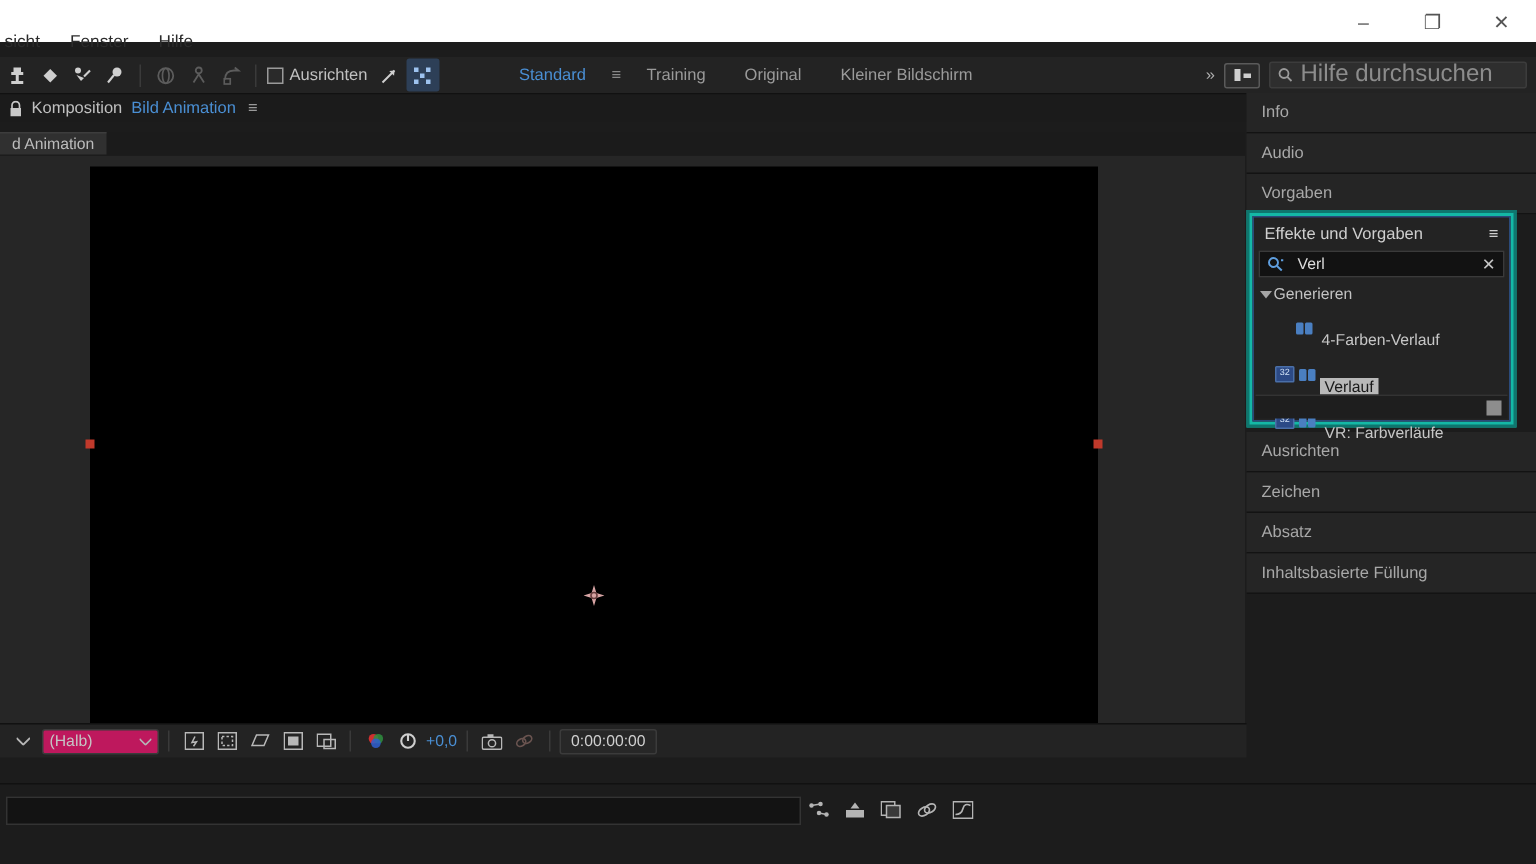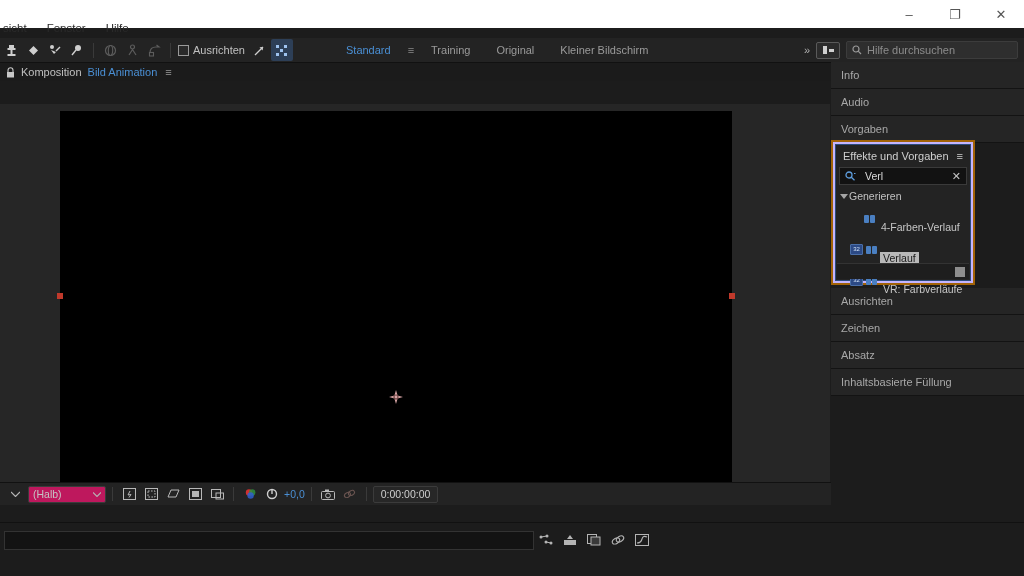--- a/index.html
+++ b/index.html
@@ -34,21 +34,21 @@
   .wstab{padding:0 13px;height:24px;line-height:24px;color:#9a9a9a;font-size:11px;white-space:nowrap;}
   .wstab.active{color:#4a8fd4;}
   .wsmenu{color:#8a8a8a;font-size:11px;padding:0 4px;}
   .tright{margin-left:auto;display:flex;align-items:center;gap:6px;padding-right:6px;}
   .chev{color:#b0b0b0;font-size:11px;}
   .wsicon{width:22px;height:15px;border:1px solid #5a5a5a;background:#2b2b2b;
           display:flex;align-items:center;justify-content:center;gap:2px;border-radius:2px;}
   .wsicon i{display:block;width:4px;height:8px;background:#cfcfcf;}
   .wsicon i.b{width:5px;height:3px;}
   .helpbox{width:160px;height:16px;background:#2e2e2e;border:1px solid #3c3c3c;border-radius:2px;
-           display:flex;align-items:center;gap:5px;padding:0 5px;color:#8c8c8c;font-size:11px;}
+           display:flex;align-items:center;gap:5px;padding:0 5px;color:#8c8c8c;font-size:16px;}
 
   
   .comphdr{position:absolute;left:0;top:63px;width:830px;height:18px;background:#1b1b1b;
            display:flex;align-items:center;gap:6px;padding-left:6px;}
   .comphdr .lbl{color:#c0c0c0;font-size:11px;}
   .comphdr .lnk{color:#4a8fd4;font-size:11px;}
   .comphdr .ham{color:#9a9a9a;font-size:11px;margin-left:2px;}
   .comptabs{position:absolute;left:0;top:88px;width:830px;height:15px;background:#1b1b1b;
             display:flex;align-items:flex-end;}
   .comptab{height:14px;line-height:14px;background:#303030;color:#bcbcbc;font-size:10.5px;
@@ -73,22 +73,22 @@
   .vnum{color:#4a8fd4;font-size:10.5px;}
   .tcbox{height:15px;background:#272727;border:1px solid #3b3b3b;border-radius:2px;
          display:flex;align-items:center;padding:0 7px;color:#cfcfcf;font-size:10.5px;}
 
   
   .dock{position:absolute;left:831px;top:62px;width:193px;height:460px;background:#1c1c1c;}
   .drow{height:26px;background:#252525;border-bottom:1px solid #131313;
         display:flex;align-items:center;padding-left:10px;color:#a8a8a8;font-size:11px;}
 
   
-  .fxpanel{position:absolute;left:831px;top:140px;width:144px;height:145px;
-           background:#c4b5fd;border:2px solid #a16207;box-sizing:border-box;}
+  .fxpanel{position:absolute;left:831px;top:140px;width:180px;height:145px;
+           background:#14b8a6;border:2px solid #0f766e;box-sizing:border-box;}
   .fxinner{position:absolute;left:2px;top:2px;right:2px;bottom:2px;border:1px solid #2b4a7a;
            box-sizing:border-box;background:#232323;}
   .fxhdr{height:22px;display:flex;align-items:center;justify-content:space-between;
          padding:0 7px;color:#cfcfcf;font-size:11px;}
   .fxsearch{height:16px;margin:0 3px;background:#121212;border:1px solid #3a3a3a;
             display:flex;align-items:center;gap:9px;padding:0 5px;}
   .fxsearch .q{flex:1;color:#dcdcdc;font-size:10.5px;}
   .fxsearch .x{color:#c6c6c6;font-size:11px;}
   .fxlist{margin-top:4px;}
   .fxcat{display:flex;align-items:center;gap:0;padding:1px 0 1px 4px;color:#c2c2c2;font-size:10.5px;}
@@ -234,20 +234,23 @@
   <div class="comphdr">
     <svg width="9" height="11" viewBox="0 0 9 11">
         <path d="M2 5 V3.2 A2.3 2.3 0 0 1 7 3.2 V5" fill="none" stroke="#c8c8c8" stroke-width="1.1"></path>
         <rect x="1" y="5" width="7" height="5.5" fill="#c8c8c8"></rect>
       </svg>
     <span class="lbl">Komposition</span>
     <span class="lnk">Bild Animation</span>
     <span class="ham">≡</span>
   </div>
 
+  <div class="comptabs">
+    <div class="comptab">d Animation</div>
+  </div>
 
   <div class="viewer">
     <div class="canvas"></div>
     <div class="handle" style="left:57px;top:189px;"></div>
     <div class="handle" style="left:729px;top:189px;"></div>
     <div class="anchor">
       <svg width="14" height="14" viewBox="0 0 14 14">
         <polygon points="7,0 8.6,5.4 14,7 8.6,8.6 7,14 5.4,8.6 0,7 5.4,5.4" fill="#d7a4a4"></polygon>
         <circle cx="7" cy="7" r="2" fill="none" stroke="#6a4040" stroke-width="1.1"></circle>
       </svg>

